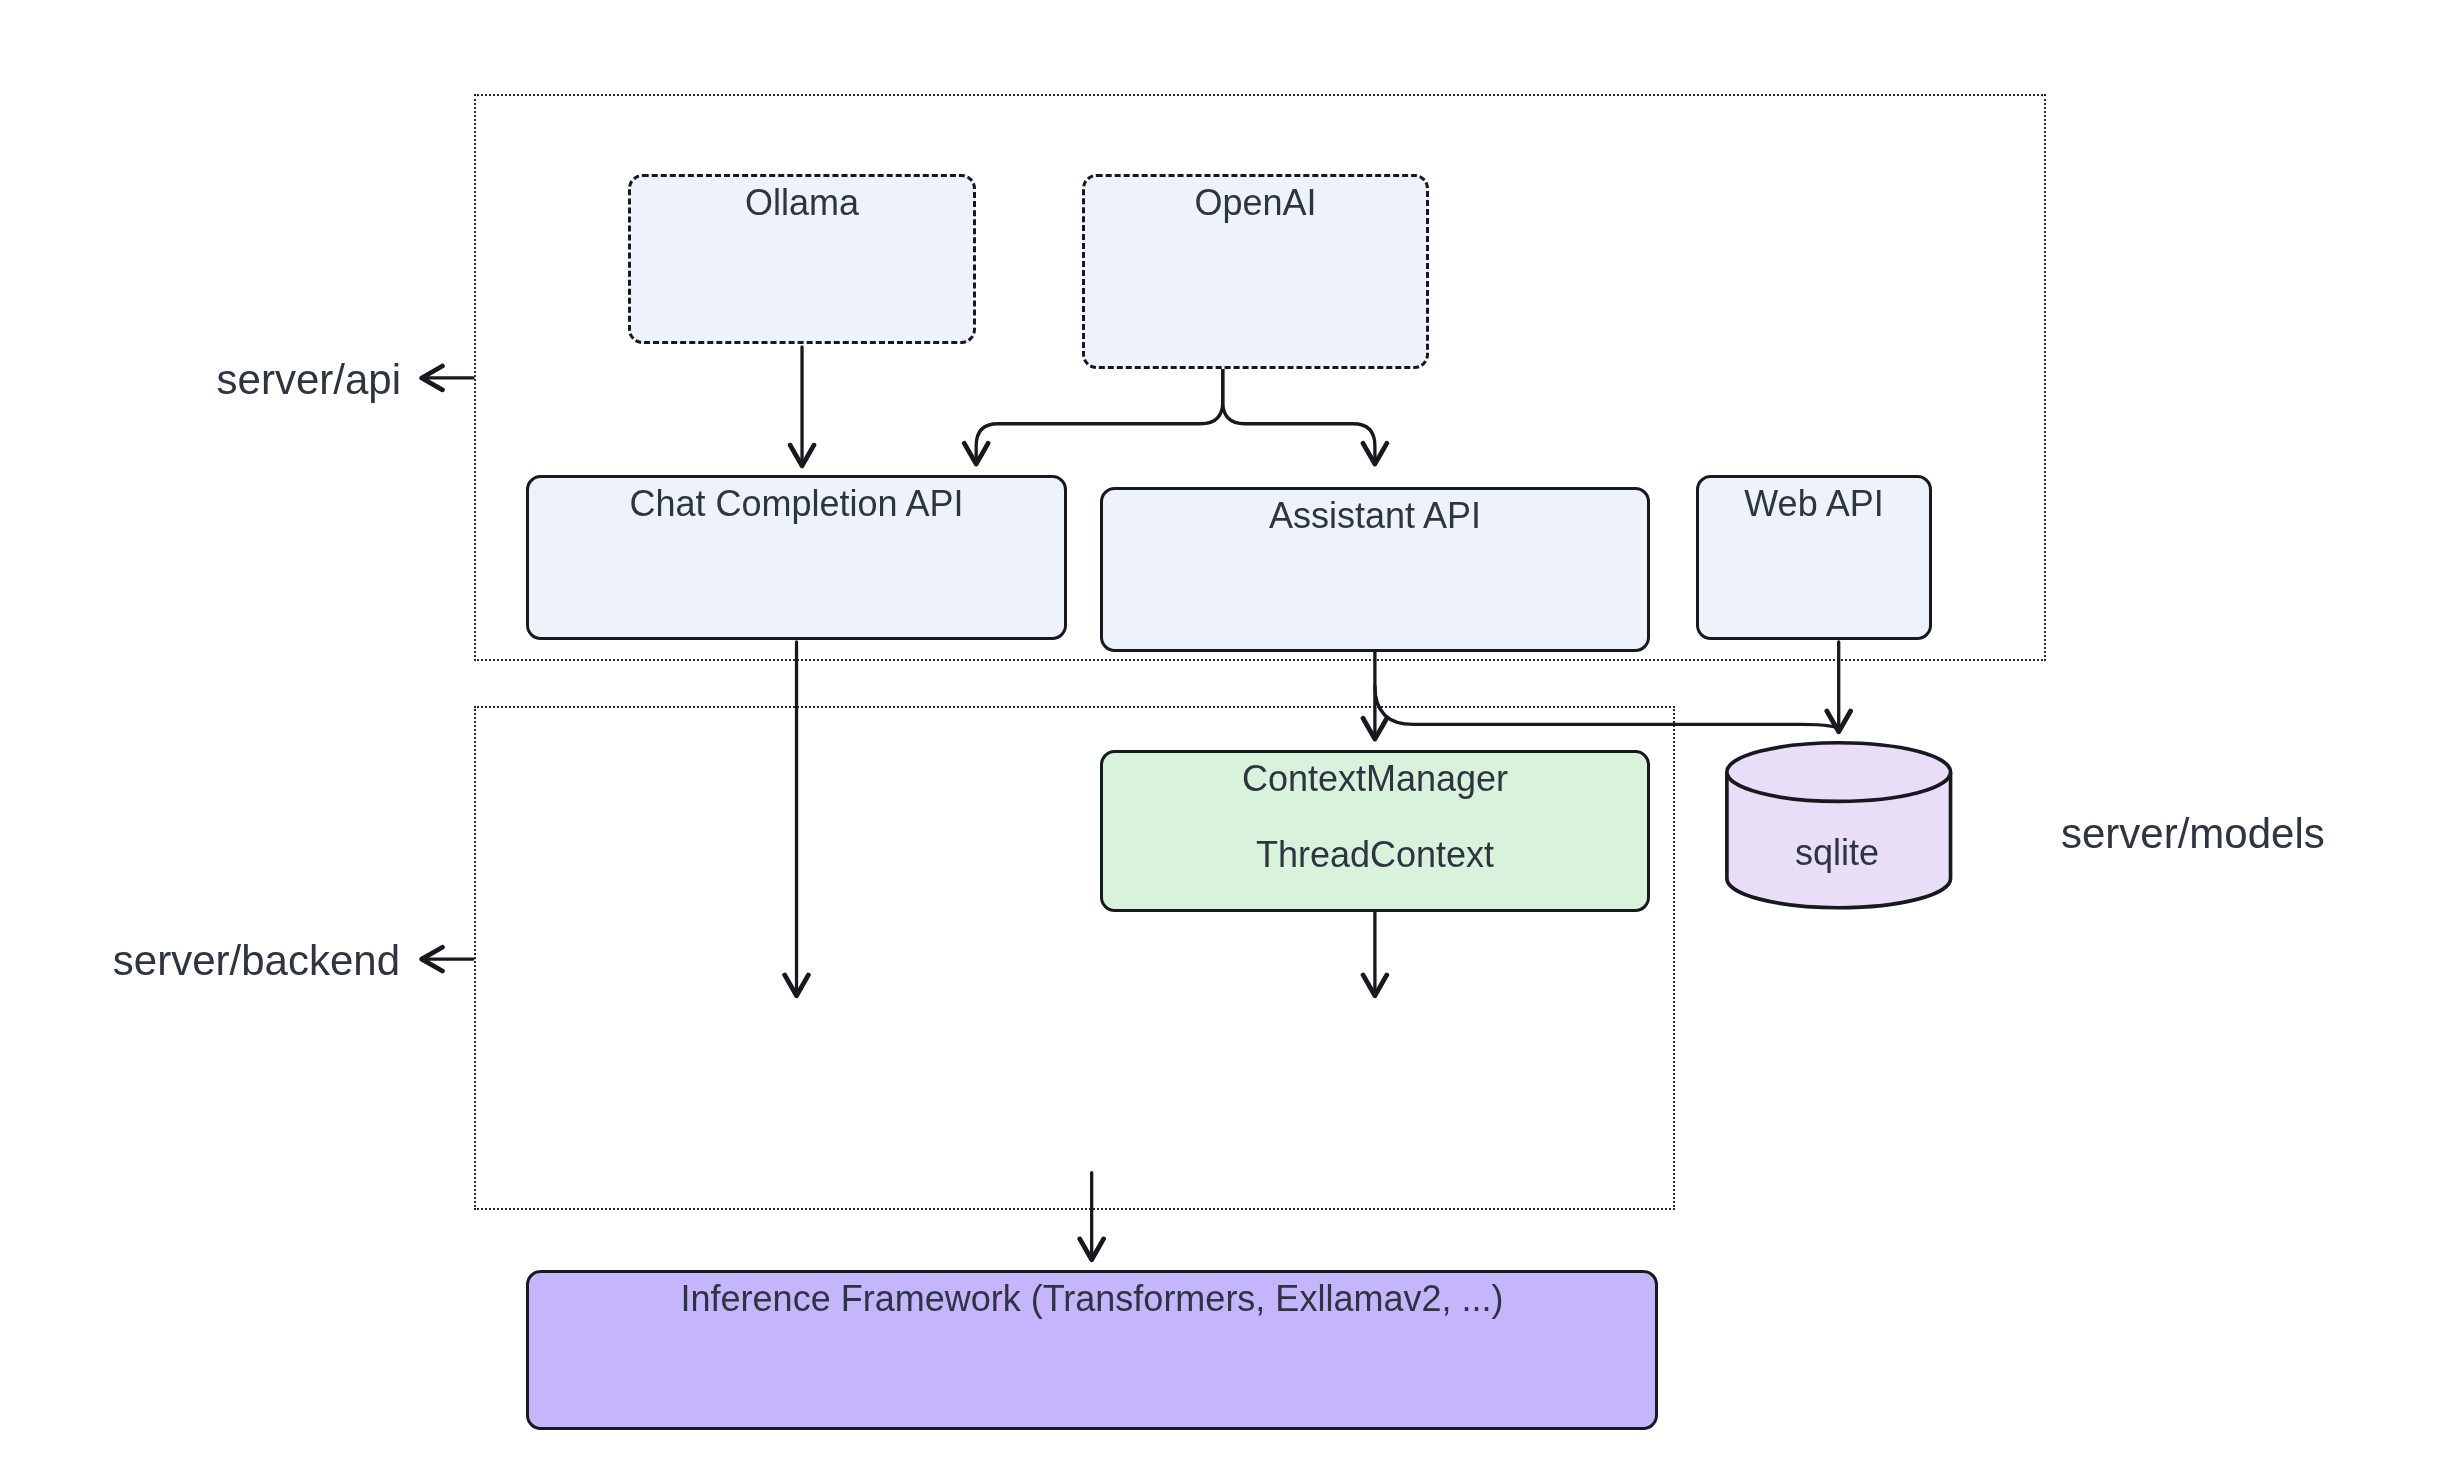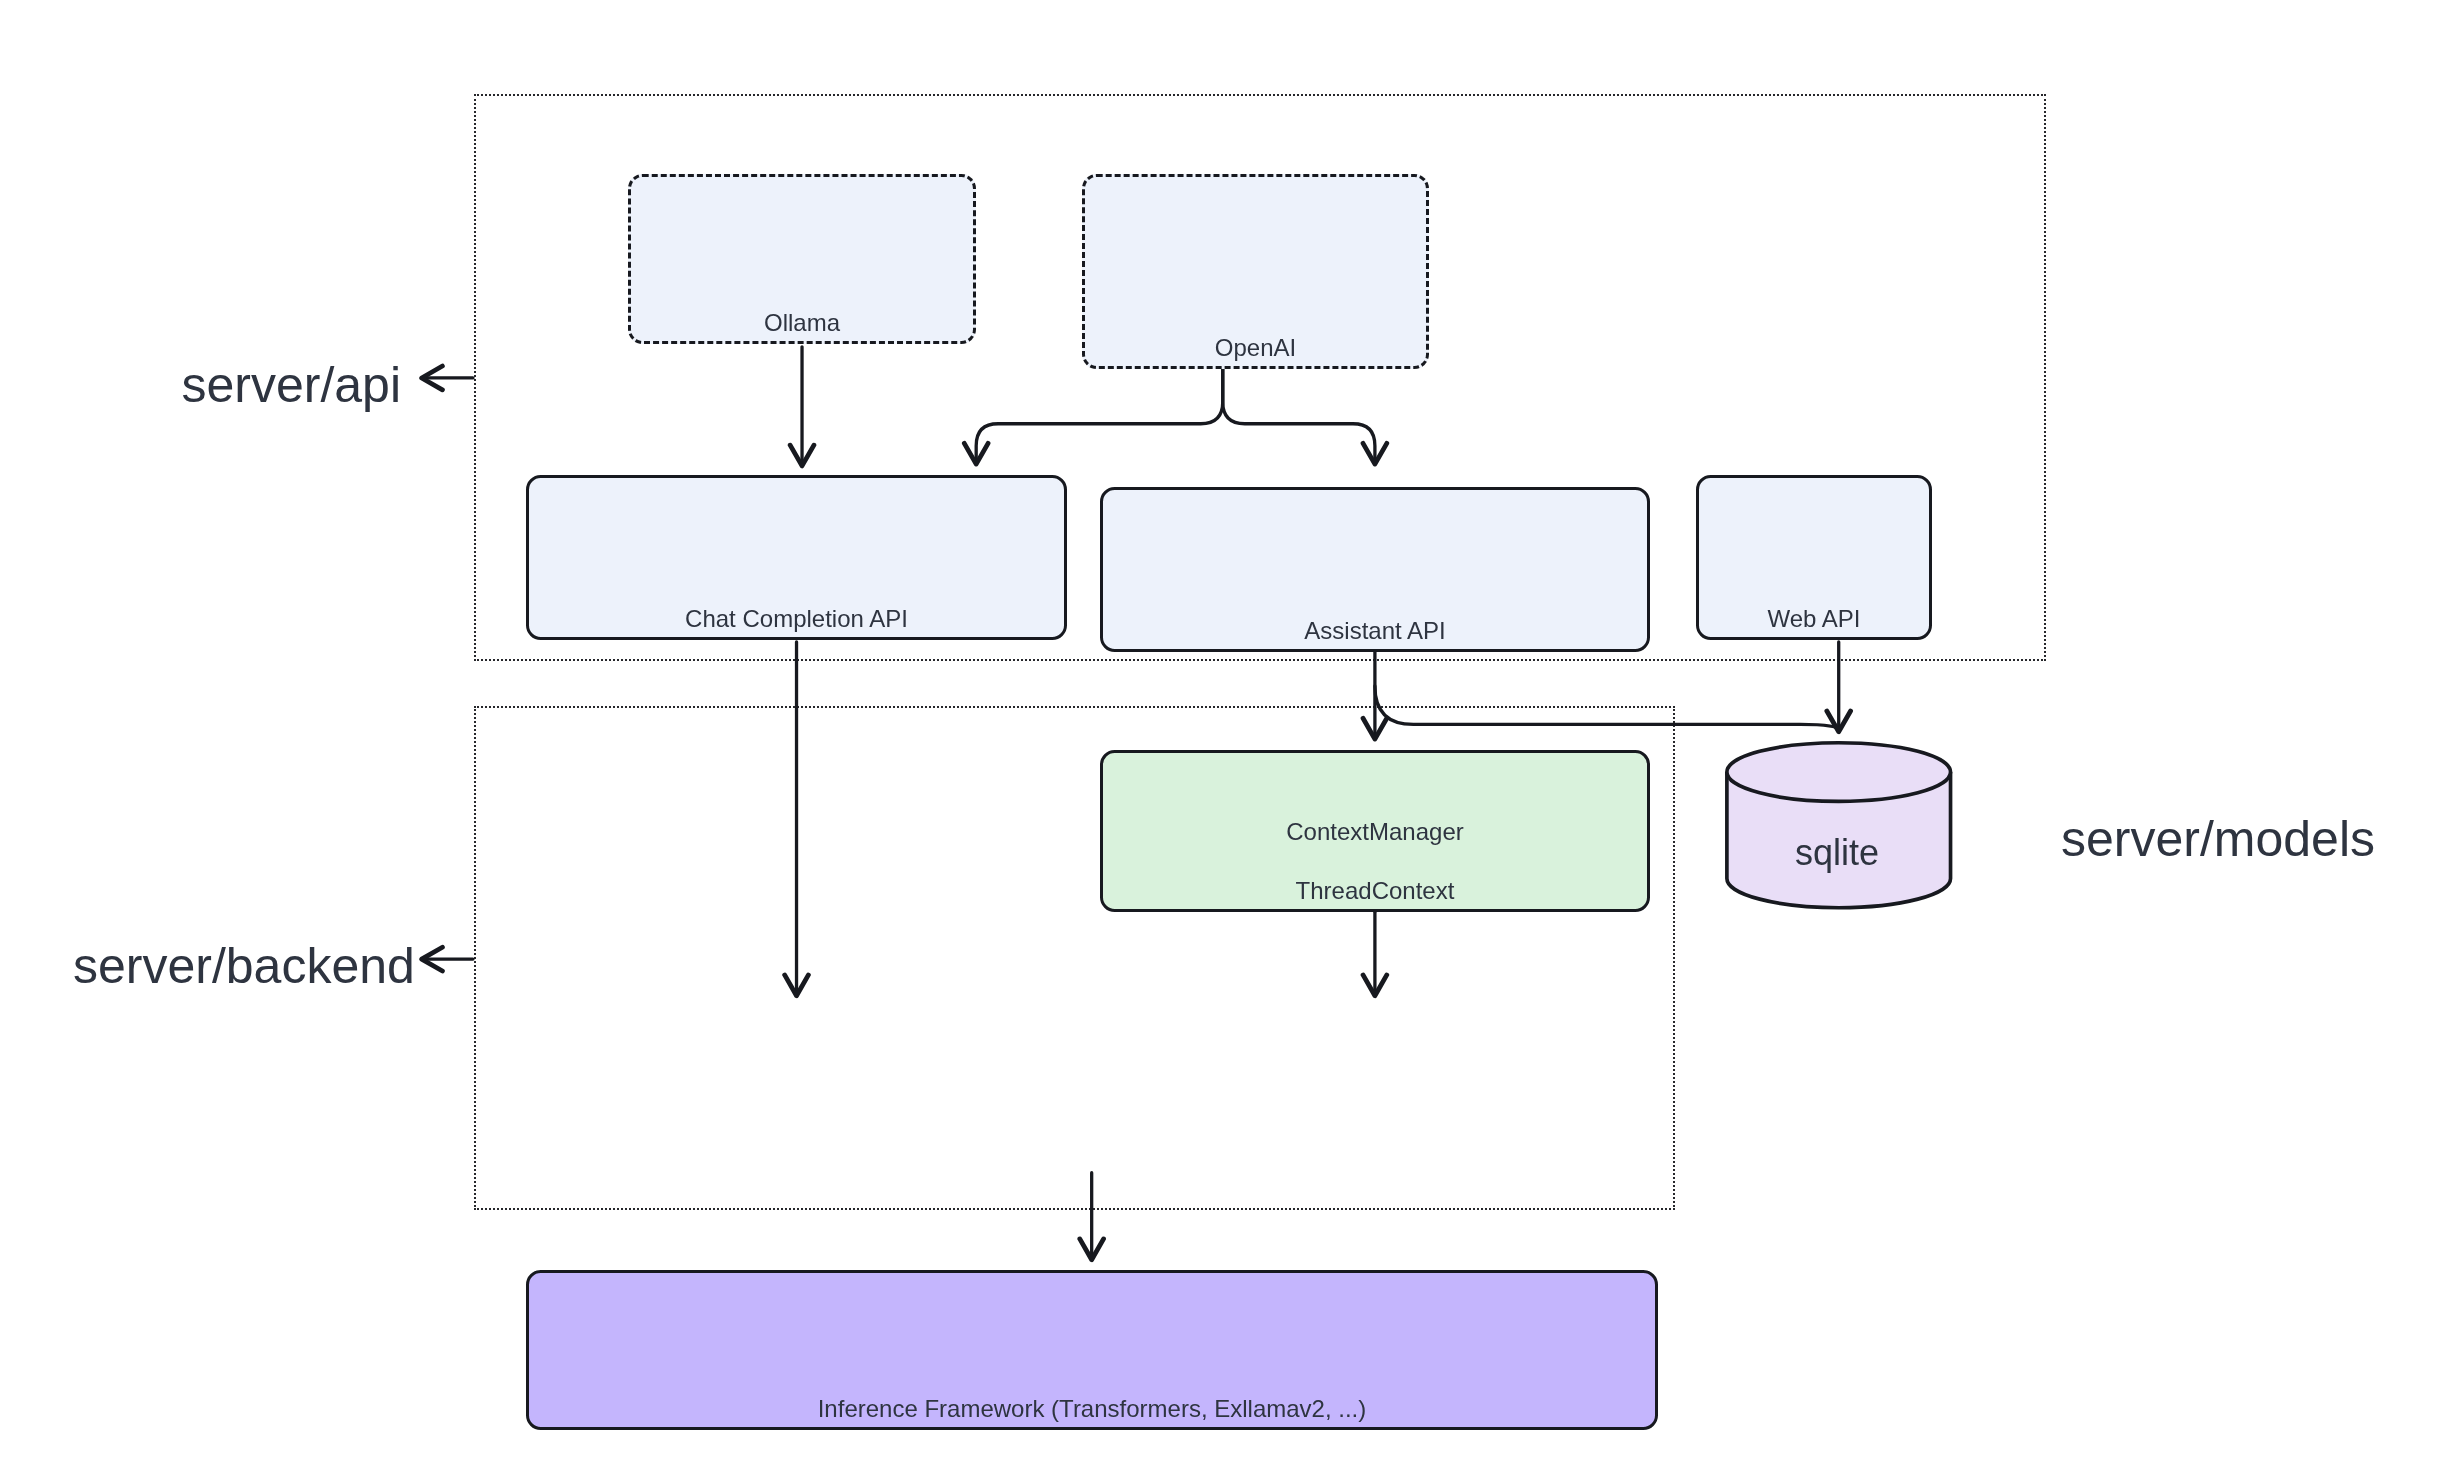--- a/index.html
+++ b/index.html
@@ -24,33 +24,33 @@
     background:transparent;
   }
   .node{
     position:absolute;
     box-sizing:border-box;
     border:3.7px solid var(--stroke);
     border-radius:14.7px;
     display:flex;
     flex-direction:column;
     align-items:center;
-    justify-content:flex-end;
-    font-size:24px;
+    justify-content:flex-start;
+    font-size:36px;
     line-height:1.45;
     text-align:center;
     z-index:3;
   }
   .node.dashed{
     border-style:dashed;
     border-width:3.2px;
   }
   .side-label{
     position:absolute;
-    font-size:50px;
+    font-size:42px;
     white-space:nowrap;
     z-index:4;
     color:var(--text);
   }
   .side-label.right-align{text-align:right;}
   svg.overlay{
     position:absolute;
     left:0;top:0;
     width:2462px;height:1480px;
     z-index:2;

